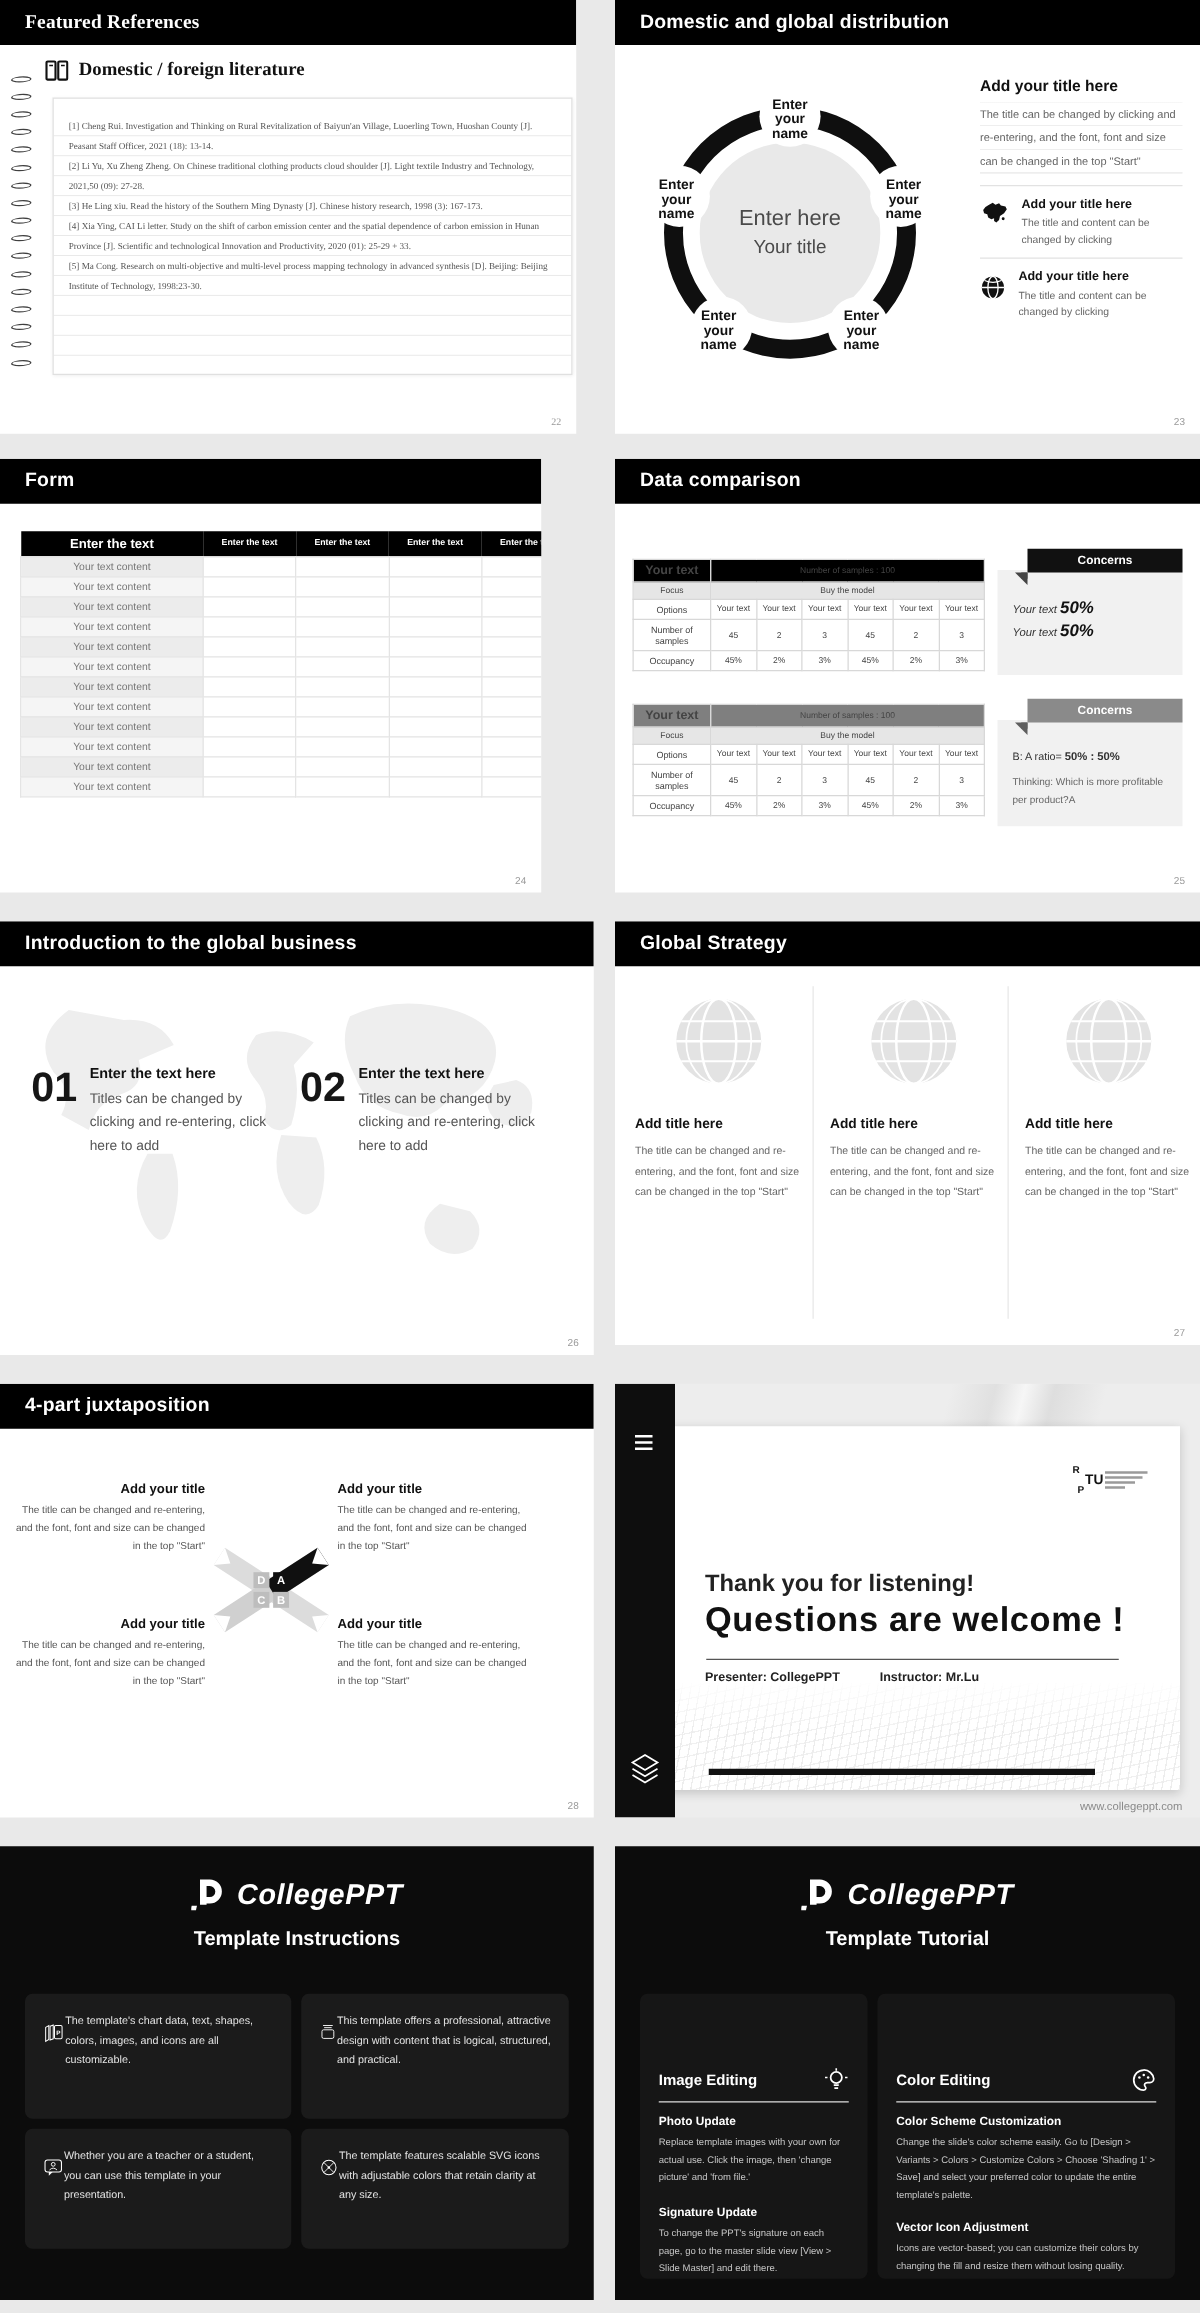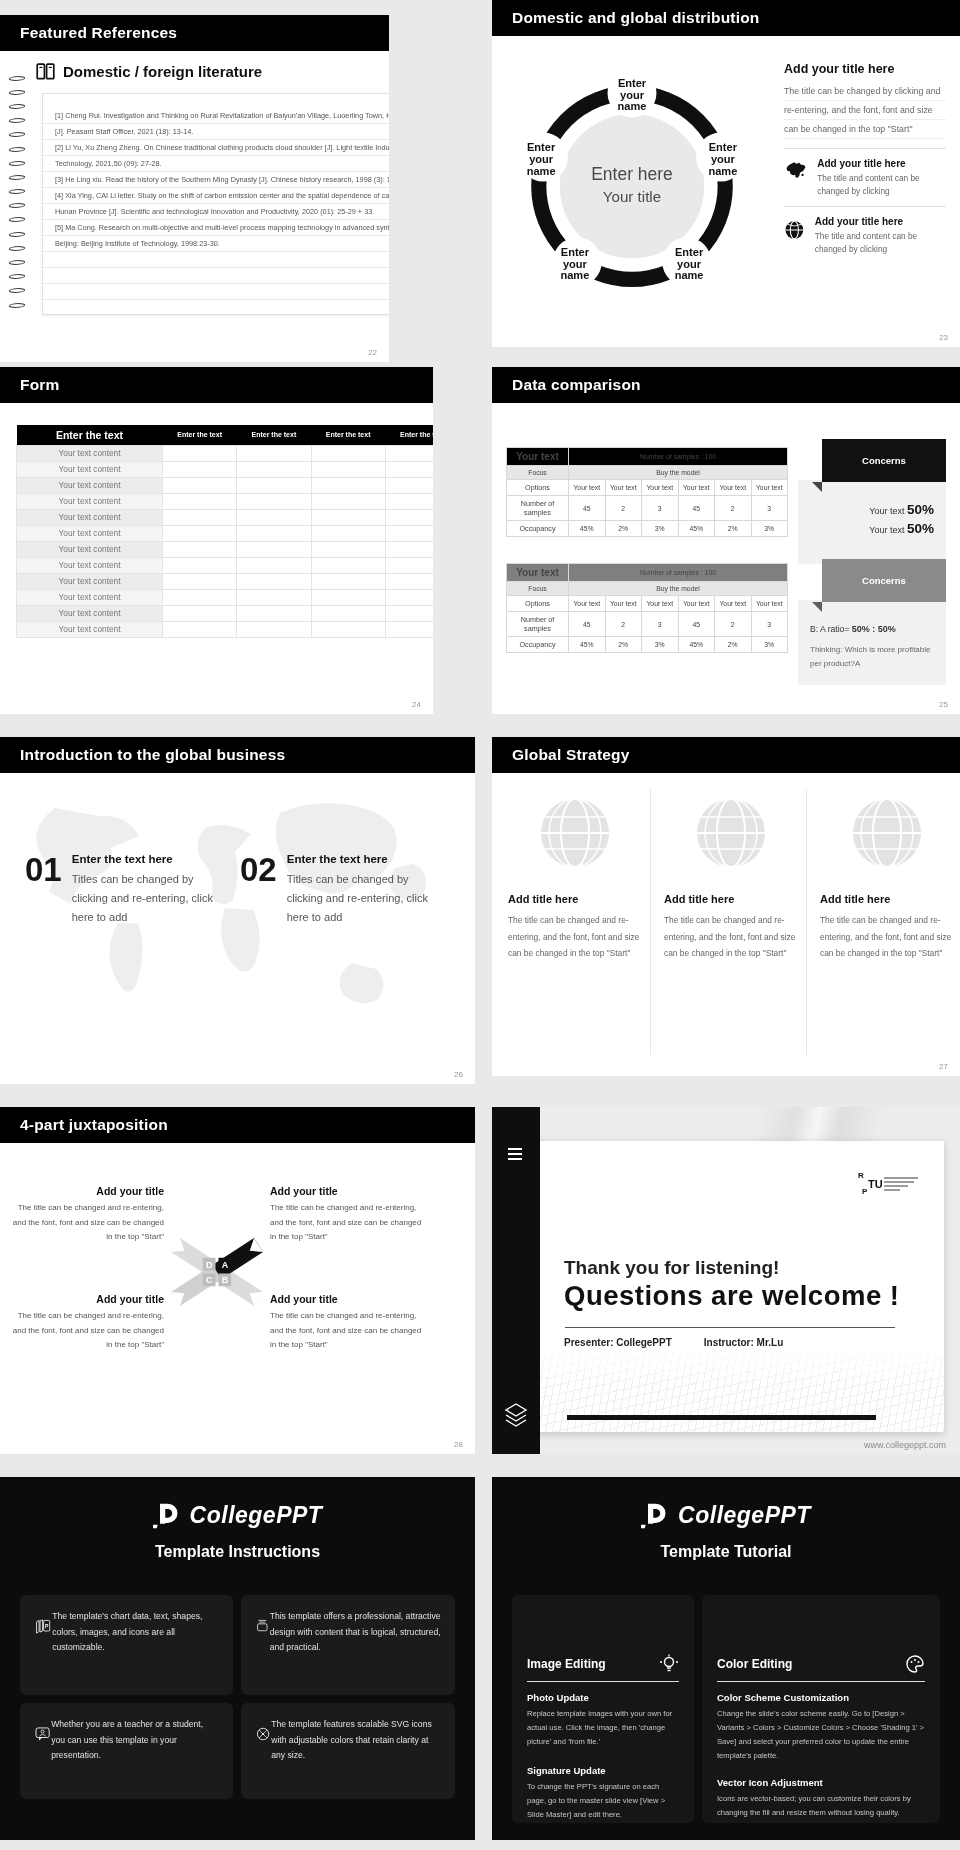--- a/index.html
+++ b/index.html
@@ -47,27 +47,27 @@
   .cmp-table { position:absolute; left:14px; border-collapse:collapse; table-layout:fixed; width:282px; }
   .cmp-table col.lab { width:62px; }
   .cmp-head td { background:#000; color:#fff; font-size:8.5px; padding:4px 6px; }
   .cmp-head td.t { font-weight:bold; font-size:10px; }
   .t2 .cmp-head td { background:#7f7f7f; }
   .cmp-sub td { background:#e6e6e6; font-size:6.5px; color:#444; text-align:center; padding:2.5px 0; border:1px solid #d8d8d8; }
   .cmp-table tbody td { border:1px solid #d8d8d8; font-size:6.8px; color:#444; text-align:center; padding:3px 1px; }
   .cmp-table tbody td.lab { font-size:7.2px; }
   .concern { position:absolute; left:306px; width:148px; }
   .concern .ribbon { position:relative; margin-left:24px; background:#111; color:#fff; text-align:center;
-                     font-size:9.5px; font-weight:bold; padding:16px 0; z-index:2; }
+                     font-size:9.5px; font-weight:bold; padding:4px 0; z-index:2; }
   .concern .ribbon::before { content:""; position:absolute; left:-10px; top:100%; border:5px solid transparent;
                              border-right-color:#444; border-top-color:#444; }
   .concern.gray .ribbon { background:#8a8a8a; }
   .concern.gray .ribbon::before { border-right-color:#5e5e5e; border-top-color:#5e5e5e; }
   .concern .cbody { background:#f1f1f1; margin-top:-2px; padding:18px 12px 14px 12px; min-height:84px; }
-  .c-line { text-align:right; font-size:9px; color:#333; margin:4px 0; }
+  .c-line { text-align:left; font-size:9px; color:#333; margin:4px 0;font-style:italic; }
   .c-line b { font-size:13.5px; color:#111; }
   .c-ratio { font-size:8.6px; color:#333; margin:6px 0 9px 0; }
   .c-ratio b { font-size:9px; }
   .c-think { font-size:8px; color:#666; line-height:14px; }
 
   
   .worldmap { position:absolute; left:0; top:36px; }
   .s26-item { position:absolute; display:flex; gap:10px; align-items:flex-start; width:205px; }
   .s26-num { font-size:33px; font-weight:bold; color:#161616; line-height:1; }
   .s26-head { font-size:11.5px; font-weight:bold; color:#111; margin-bottom:5px; }
@@ -126,21 +126,21 @@
   .tut-sec-h { font-size:9.5px; font-weight:bold; color:#fff; margin:10px 0 4px 0; }
   .tut-sec-b { font-size:7.6px; color:#c6c6c6; line-height:14px; }
 
   svg { display:block; }
 </style>
 </head>
 <body>
 
 <div id="canvas">
 
-  <div class="slide" style="left:0;top:15px;width:389px;height:347px;">
+  <div class="slide" style="left:0;top:0;width:461px;height:347px;font-family:Liberation Serif, serif;">
     <div class="titlebar">
       <span>Featured References</span>
     </div>
     <div class="s22-heading">
       <svg width="19" height="17" viewBox="0 0 19 17">
         <rect x="1.2" y="1.2" width="7.2" height="14.5" rx="1" fill="none" stroke="#111" stroke-width="1.7"></rect>
         <rect x="10.6" y="1.2" width="7.2" height="14.5" rx="1" fill="none" stroke="#111" stroke-width="1.7"></rect>
         <line x1="3.4" y1="4.4" x2="6.4" y2="4.4" stroke="#111" stroke-width="1.2"></line>
         <line x1="12.8" y1="4.4" x2="15.8" y2="4.4" stroke="#111" stroke-width="1.2"></line>
       </svg>

